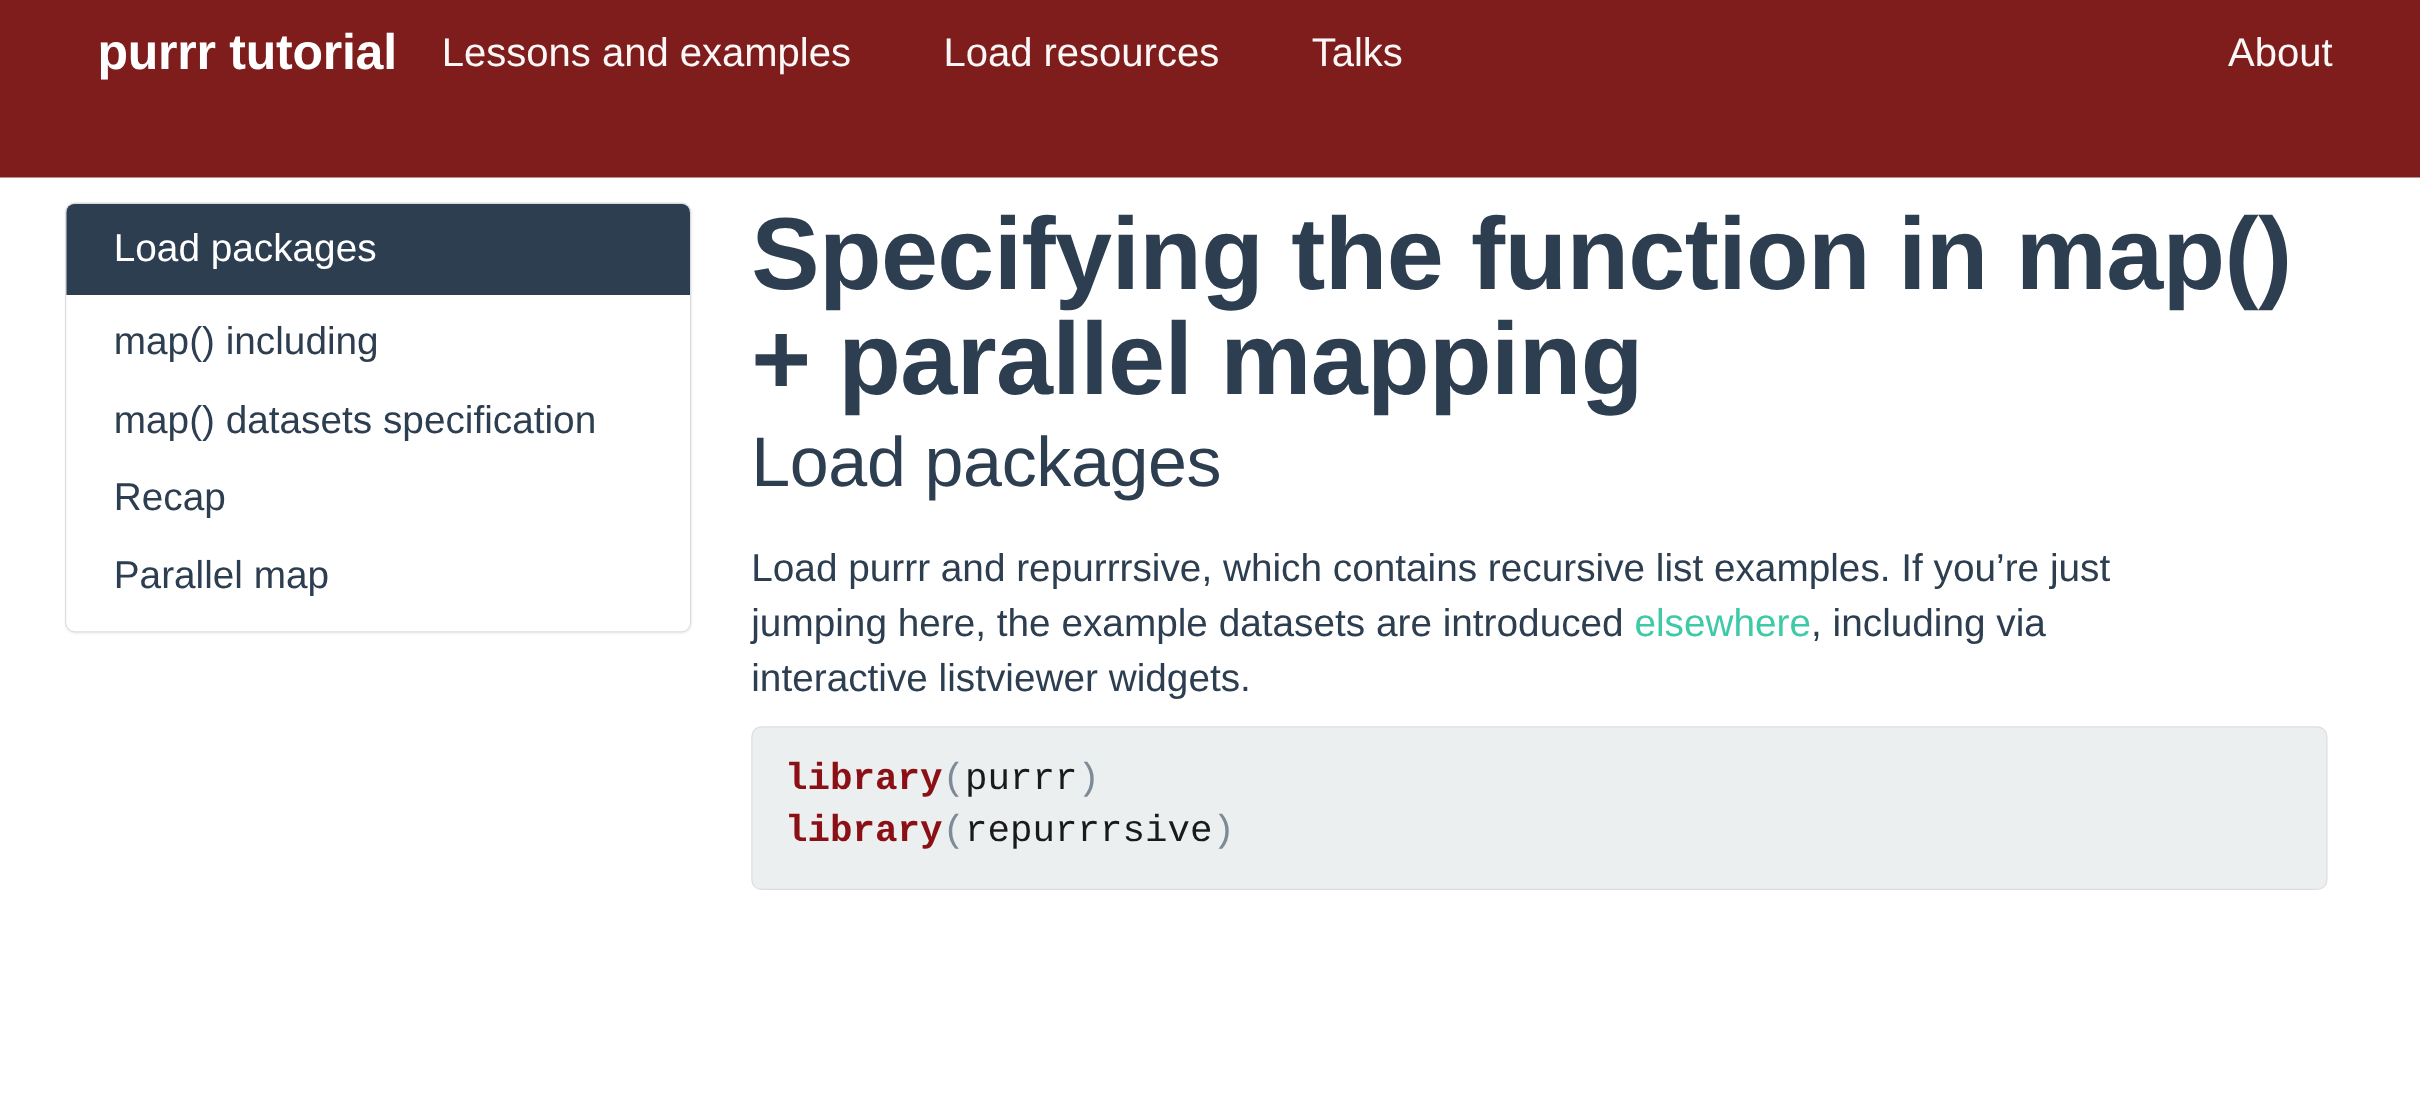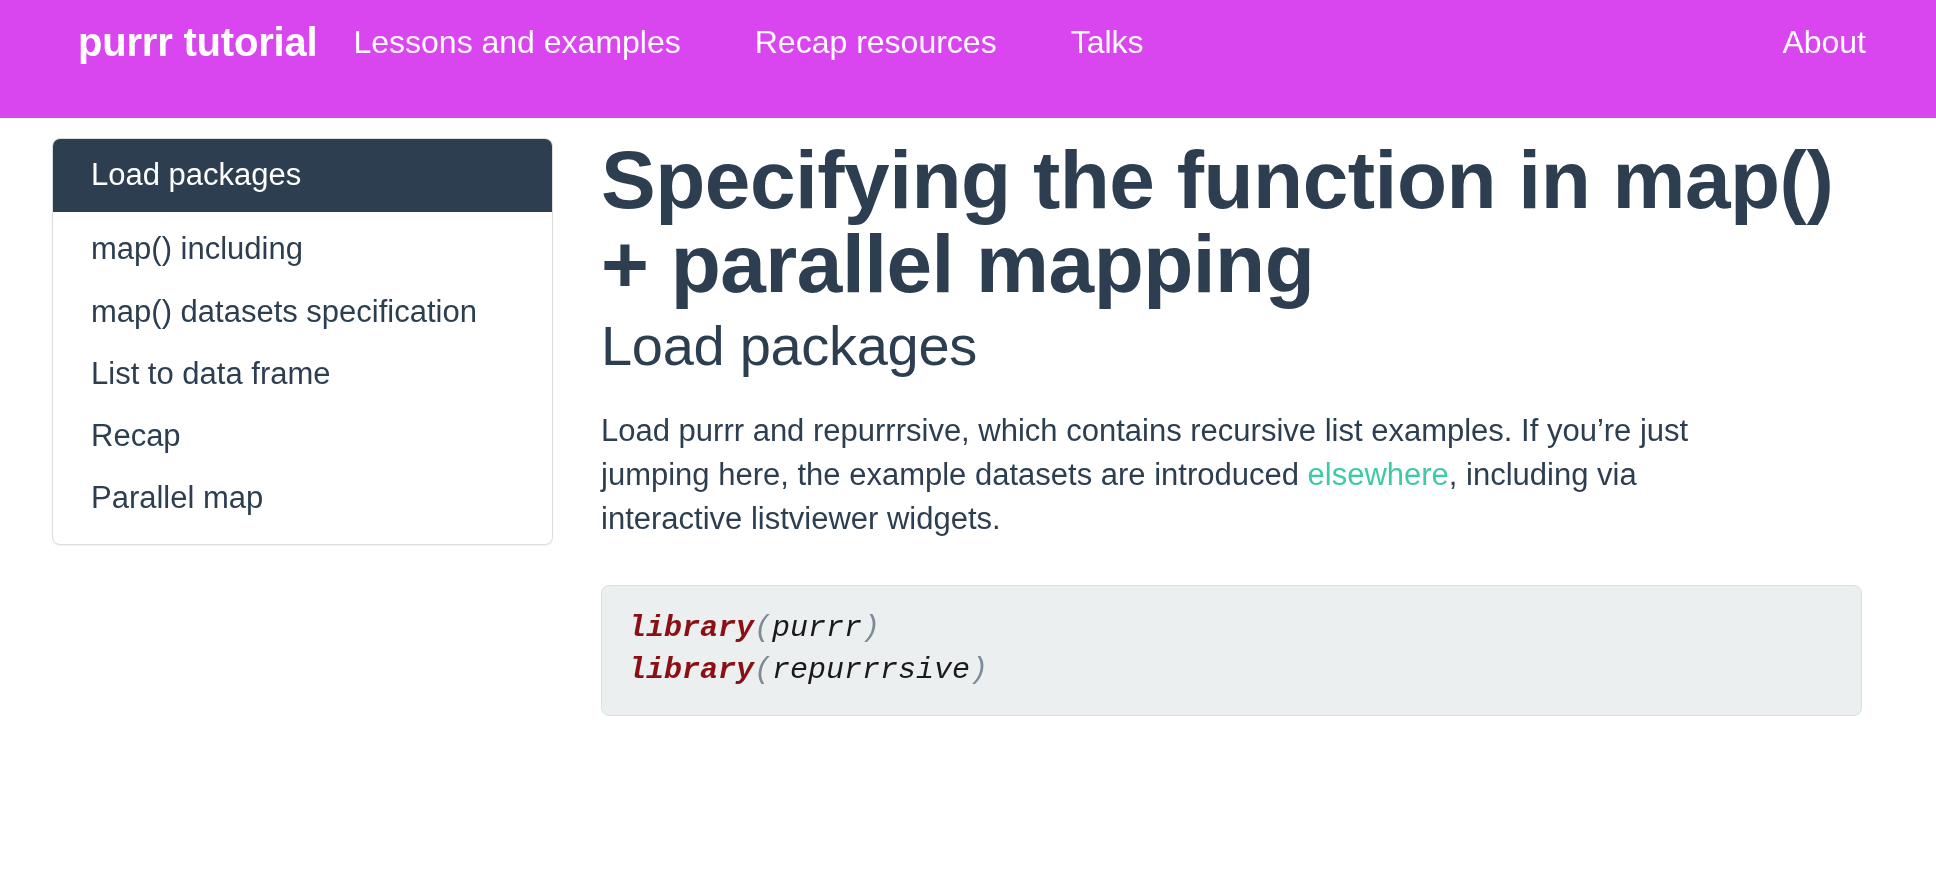--- a/index.html
+++ b/index.html
@@ -10,22 +10,22 @@
     width: 1936px;
     height: 876px;
     background: #ffffff;
     font-family: "Liberation Sans", sans-serif;
     overflow: hidden;
   }
 
   
   .navbar {
     width: 1936px;
-    height: 118px;
-    background: #d946ef;
+    height: 142px;
+    background: #7f1d1d;
     display: flex;
     align-items: flex-start;
     padding: 0;
     position: relative;
   }
   .nav-inner {
     display: flex;
     align-items: center;
     width: 100%;
     height: 84px;
@@ -135,61 +135,59 @@
     max-width: 1160px;
   }
   .body-link {
     color: #3ec9a7;
     text-decoration: none;
     cursor: pointer;
   }
 
   
   .code-block {
-    margin-top: 44px;
+    margin-top: 16px;
     background: #eceff0;
     border: 1px solid #dcdfe0;
     border-radius: 8px;
     padding: 22px 26px 24px 26px;
     width: 1261px;
     font-family: "Liberation Mono", "DejaVu Sans Mono", monospace;
     font-size: 30px;
     line-height: 1.38;
-    font-style: italic;
   }
   .code-line { white-space: pre; }
   .tok-fn { color: #8b1015; font-weight: 700; }
   .tok-paren { color: #7d8b99; }
   .tok-arg { color: #1a1a1a; }
 </style>
 </head>
 <body>
 
 <div class="navbar">
   <div class="nav-inner">
     <a class="nav-brand">purrr tutorial</a>
     <div class="nav-links">
       <a class="nav-link">Lessons and examples</a>
-      <a class="nav-link">Recap resources</a>
+      <a class="nav-link">Load resources</a>
       <a class="nav-link">Talks</a>
     </div>
     <div class="nav-right">
       <a class="nav-link">About</a>
     </div>
   </div>
 </div>
 
 <div class="page">
 
   <div class="toc-col">
     <div class="toc-card">
       <a class="toc-item active">Load packages</a>
       <a class="toc-item">map() including</a>
       <a class="toc-item">map() datasets specification</a>
-      <a class="toc-item">List to data frame</a>
       <a class="toc-item">Recap</a>
       <a class="toc-item">Parallel map</a>
     </div>
   </div>
 
   <div class="main-col">
     <h1 class="page-title">Specifying the function in map() + parallel mapping</h1>
     <h2 class="section-title">Load packages</h2>
 
     <p class="body-text"><span>Load purrr and repurrrsive, which contains recursive list examples. If you’re just jumping here, the example datasets are introduced </span><a class="body-link">elsewhere</a><span>, including via interactive listviewer widgets.</span></p>

